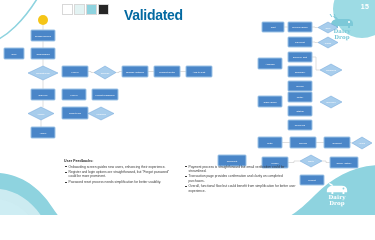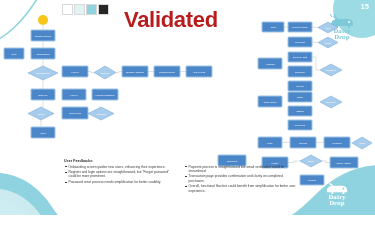--- a/index.html
+++ b/index.html
@@ -20,21 +20,21 @@
     background:#9ddbe4;
   }
   .corner-num{
     position:absolute;right:6px;top:3px;font-size:7px;font-weight:700;color:#ffffff;
     letter-spacing:.2px;
   }
 
   
   .title{
     position:absolute;left:124px;top:7px;
-    font-size:22px;font-weight:700;color:#b91c1c;letter-spacing:-.3px;
+    font-size:14px;font-weight:700;color:#0369a1;letter-spacing:-.3px;
   }
 
   
   .swatches{position:absolute;left:62px;top:4px;display:flex;}
   .sw{width:9px;height:9px;border:1px solid #d8d8d8;margin-right:1px;}
 
   
   .logo{position:absolute;text-align:center;line-height:1;}
   .logo .cow{display:block;margin:0 auto;}
   .logo .lname{

